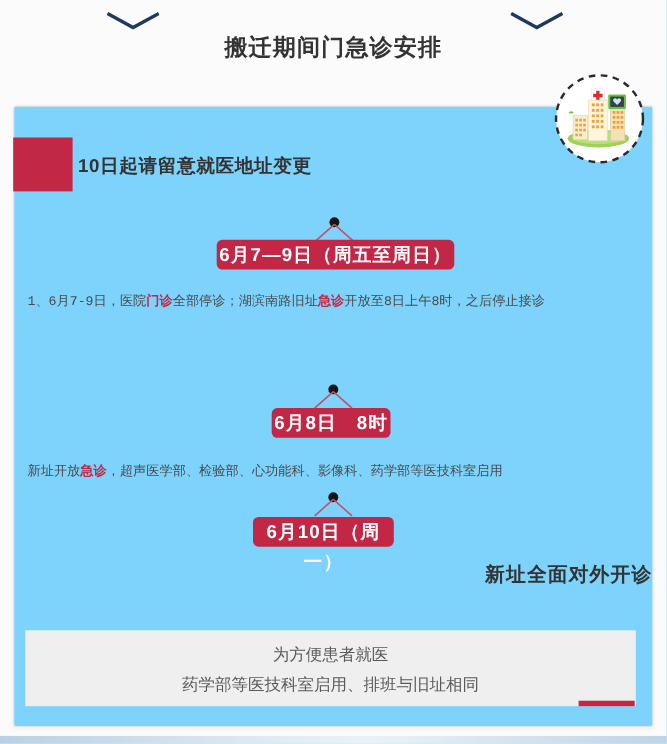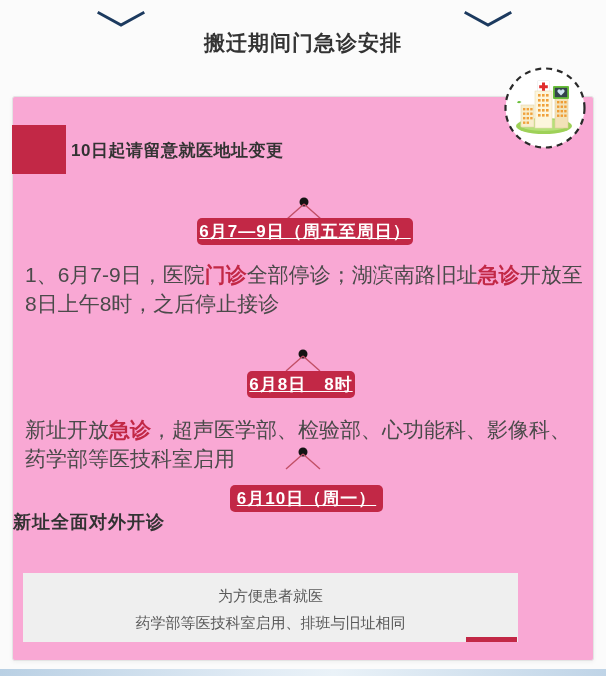--- a/index.html
+++ b/index.html
@@ -10,57 +10,57 @@
   }
   .chevron{position:absolute;top:10px;}
   .chevron.left{left:97px;}
   .chevron.right{left:464px;}
   .page-title{
     position:absolute;top:29px;left:0;width:100%;text-align:center;
     font-size:21px;font-weight:bold;color:#333;letter-spacing:1px;
   }
   .card{
     position:absolute;left:12px;top:96px;width:580px;height:563px;
-    background:#f9a8d4;border:1px solid #e4e4e4;border-radius:3px;
+    background:#7dd3fc;border:1px solid #e4e4e4;border-radius:3px;
     box-shadow:0 1px 4px rgba(0,0,0,0.05);
   }
   .heading-marker{
     position:absolute;left:-1px;top:28px;width:54px;height:49px;
     background:#c22846;
   }
   .card-heading{
     position:absolute;left:58px;top:42px;
     font-size:17px;font-weight:bold;color:#333;letter-spacing:0.5px;
   }
   .illustration{position:absolute;left:490px;top:-31px;width:84px;height:84px;}
   .hanger{position:absolute;width:44px;height:24px;}
   .hanger.h1{left:269px;top:99px;}
   .hanger.h2{left:268px;top:251px;}
   .hanger.h3{left:268px;top:349px;}
   .badge{
     position:absolute;height:27px;line-height:27px;border-radius:5px;
     background:#c22846;color:#fff;font-size:17px;font-weight:bold;
-    text-align:center;letter-spacing:1px;text-decoration:underline;
+    text-align:center;letter-spacing:1px;
   }
   .badge.b1{left:184px;top:121px;width:216px;}
   .badge.b2{left:234px;top:274px;width:108px;}
-  .badge.b3{left:217px;top:388px;width:153px;}
+  .badge.b3{left:217px;top:373px;width:128px;}
   .body-text{
     position:absolute;left:12px;width:560px;
-    font-size:21px;line-height:29px;color:#4a4a4a;
+    font-size:12px;line-height:29px;color:#4a4a4a;font-family:Liberation Mono, monospace;
   }
   .body-text.t1{top:163px;}
   .body-text.t2{top:318px;width:566px;}
   .rt{color:#c22846;font-weight:bold;}
   .milestone{
-    position:absolute;top:413px;left:0;width:100%;text-align:left;
+    position:absolute;top:413px;left:0;width:100%;text-align:right;
     font-size:18px;font-weight:bold;color:#333;letter-spacing:1px;
   }
   .notice-box{
-    position:absolute;left:10px;top:476px;width:495px;height:69px;
+    position:absolute;left:10px;top:476px;width:555px;height:69px;
     background:#efefef;text-align:center;
   }
   .notice-line{font-size:15px;color:#595959;line-height:27px;}
   .notice-line.first{margin-top:9px;}
   .notice-red-bar{
     position:absolute;right:1px;bottom:0;width:51px;height:5px;background:#c22846;
   }
   .bottom-divider{
     position:absolute;left:0;top:669px;width:606px;height:7px;
     background:linear-gradient(90deg,#b9d0e4 0%,#dfeaf4 40%,#eaf2f8 55%,#bfd4e7 100%);

